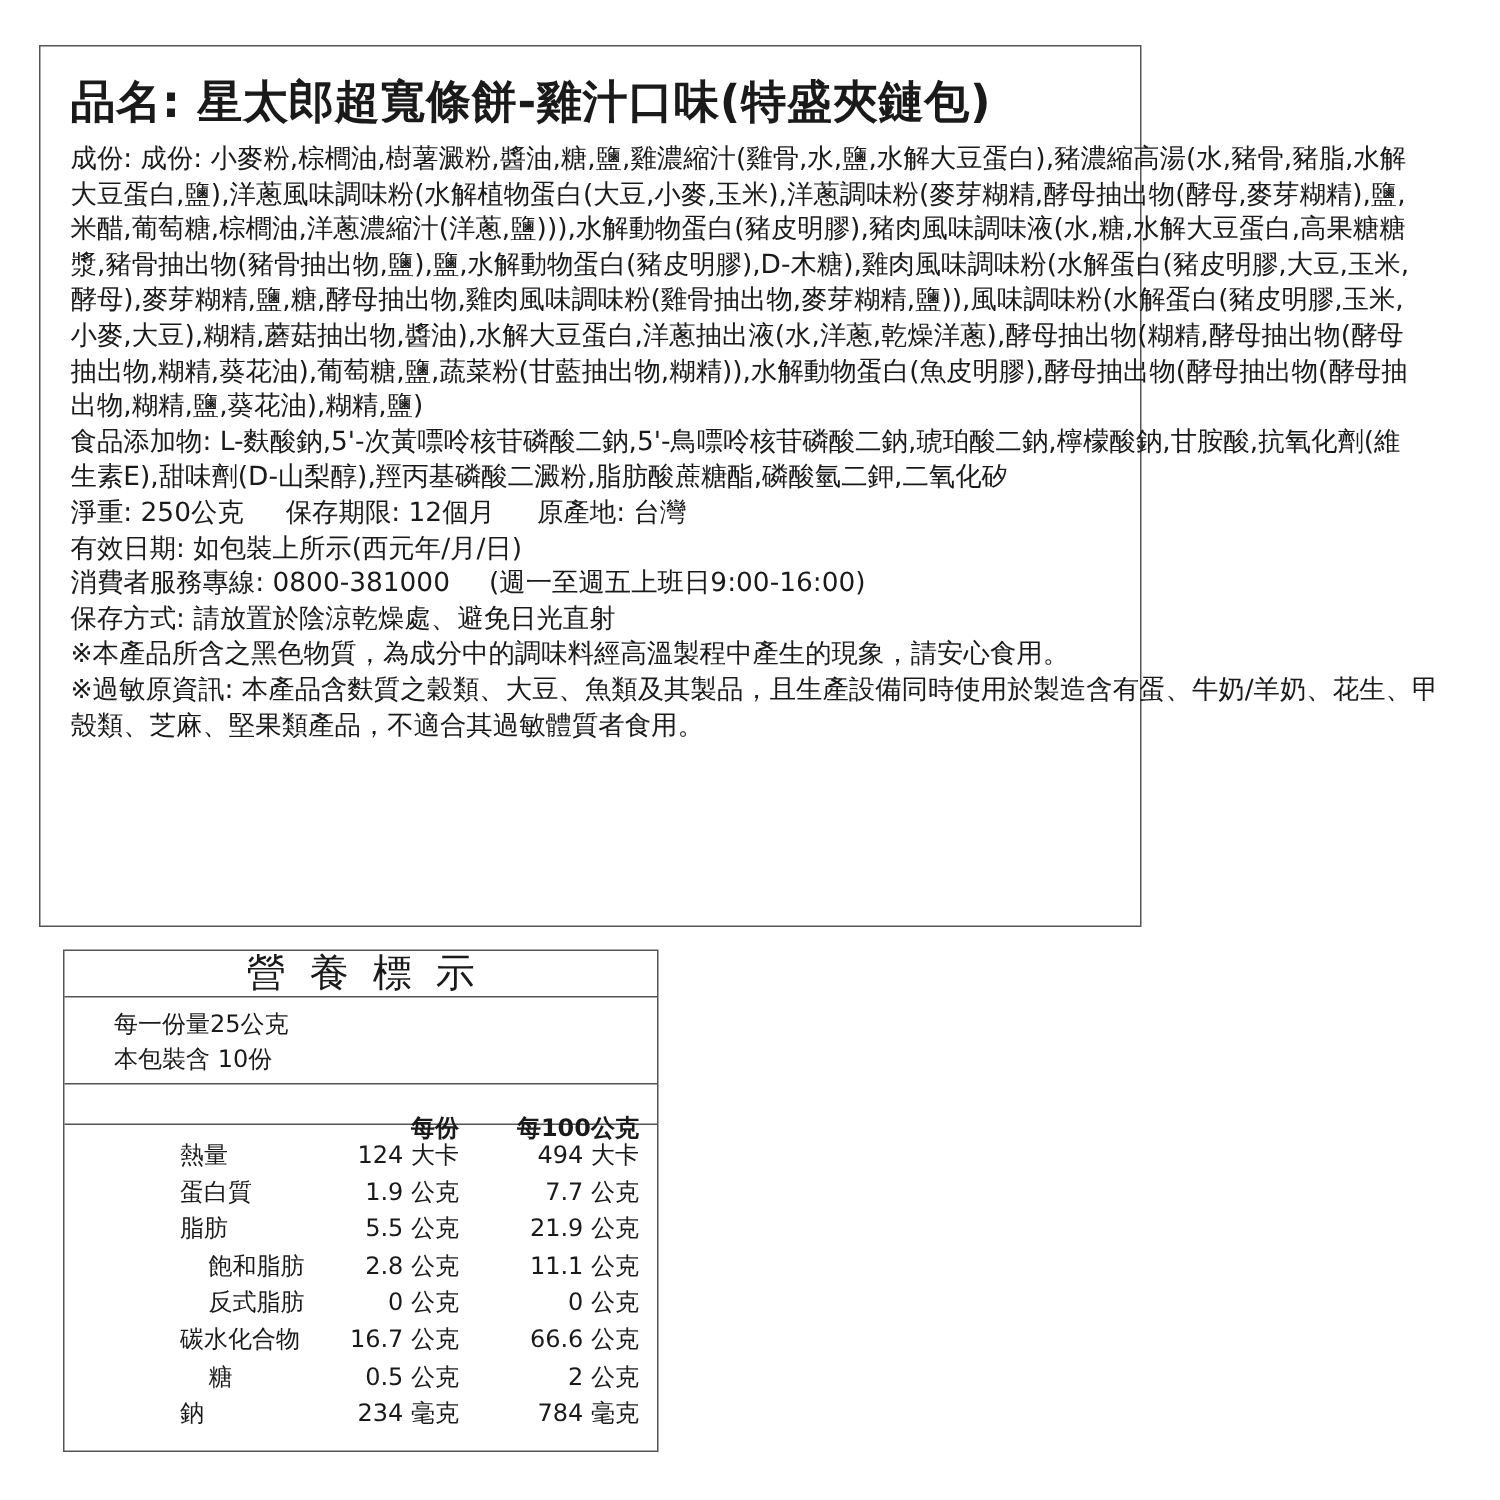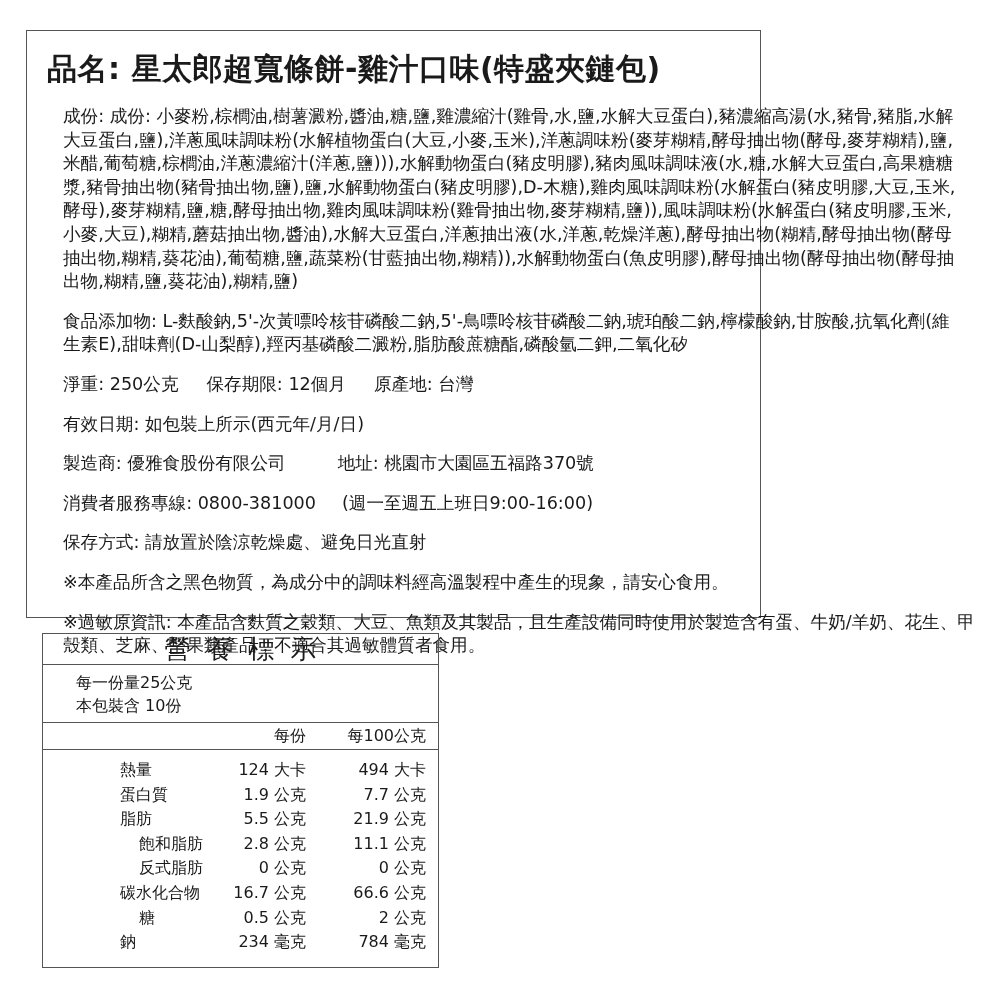--- a/index.html
+++ b/index.html
@@ -30,21 +30,21 @@
       font-weight: bold;
       line-height: 40px;
       margin: 0 0 6px 0;
       white-space: nowrap;
       letter-spacing: 0.5px;
     }
     .body-text {
       font-size: 17.6px;
       line-height: 23.6px;
       width: 900px;
-      margin: 16px;
+      margin: 0;
       word-break: break-all;
     }
     .row { white-space: nowrap; }
     .gap { display: inline-block; }
 
     .nutrition-box {
       position: absolute;
       left: 42px;
       top: 633px;
       width: 397px;
@@ -70,21 +70,22 @@
       line-height: 23px;
     }
     .nut-colhead {
       height: 26px;
       border-bottom: 1.5px solid #555;
       position: relative;
       font-size: 16px;
     }
     .nut-colhead span {
       position: absolute;
-      top: 3px;
+      top: 19px;
+      font-weight: bold;
     }
     .nut-rows {
       padding-top: 8px;
     }
     .nut-row {
       position: relative;
       height: 24.6px;
       font-size: 16px;
       line-height: 24px;
     }
@@ -97,23 +98,20 @@
 <body>
 
 <div class="label-box">
   <div class="product-title">品名: 星太郎超寬條餅-雞汁口味(特盛夾鏈包)</div>
   <div class="body-text">成份: 成份: 小麥粉,棕櫚油,樹薯澱粉,醬油,糖,鹽,雞濃縮汁(雞骨,水,鹽,水解大豆蛋白),豬濃縮高湯(水,豬骨,豬脂,水解大豆蛋白,鹽),洋蔥風味調味粉(水解植物蛋白(大豆,小麥,玉米),洋蔥調味粉(麥芽糊精,酵母抽出物(酵母,麥芽糊精),鹽,米醋,葡萄糖,棕櫚油,洋蔥濃縮汁(洋蔥,鹽))),水解動物蛋白(豬皮明膠),豬肉風味調味液(水,糖,水解大豆蛋白,高果糖糖漿,豬骨抽出物(豬骨抽出物,鹽),鹽,水解動物蛋白(豬皮明膠),D-木糖),雞肉風味調味粉(水解蛋白(豬皮明膠,大豆,玉米,酵母),麥芽糊精,鹽,糖,酵母抽出物,雞肉風味調味粉(雞骨抽出物,麥芽糊精,鹽)),風味調味粉(水解蛋白(豬皮明膠,玉米,小麥,大豆),糊精,蘑菇抽出物,醬油),水解大豆蛋白,洋蔥抽出液(水,洋蔥,乾燥洋蔥),酵母抽出物(糊精,酵母抽出物(酵母抽出物,糊精,葵花油),葡萄糖,鹽,蔬菜粉(甘藍抽出物,糊精)),水解動物蛋白(魚皮明膠),酵母抽出物(酵母抽出物(酵母抽出物,糊精,鹽,葵花油),糊精,鹽)</div>
   <div class="body-text">食品添加物: L-麩酸鈉,5'-次黃嘌呤核苷磷酸二鈉,5'-鳥嘌呤核苷磷酸二鈉,琥珀酸二鈉,檸檬酸鈉,甘胺酸,抗氧化劑(維生素E),甜味劑(D-山梨醇),羥丙基磷酸二澱粉,脂肪酸蔗糖酯,磷酸氫二鉀,二氧化矽</div>
   <div class="body-text row">
     <span>淨重: 250公克</span><span class="gap" style="width:28px"></span><span>保存期限: 12個月</span><span class="gap" style="width:28px"></span><span>原產地: 台灣</span>
   </div>
   <div class="body-text row">有效日期: 如包裝上所示(西元年/月/日)</div>
-  <div class="body-text row">
-    <span>製造商: 優雅食股份有限公司</span><span class="gap" style="width:52px"></span><span>地址: 桃園市大園區五福路370號</span>
-  </div>
   <div class="body-text row">
     <span>消費者服務專線: 0800-381000</span><span class="gap" style="width:26px"></span><span>(週一至週五上班日9:00-16:00)</span>
   </div>
   <div class="body-text row">保存方式: 請放置於陰涼乾燥處、避免日光直射</div>
   <div class="body-text row">※本產品所含之黑色物質，為成分中的調味料經高溫製程中產生的現象，請安心食用。</div>
   <div class="body-text" style="width:915px">※過敏原資訊: 本產品含麩質之穀類、大豆、魚類及其製品，且生產設備同時使用於製造含有蛋、牛奶/羊奶、花生、甲殼類、芝麻、堅果類產品，不適合其過敏體質者食用。</div>
 </div>
 
 <div class="nutrition-box">
   <div class="nut-header">營養標示</div>

